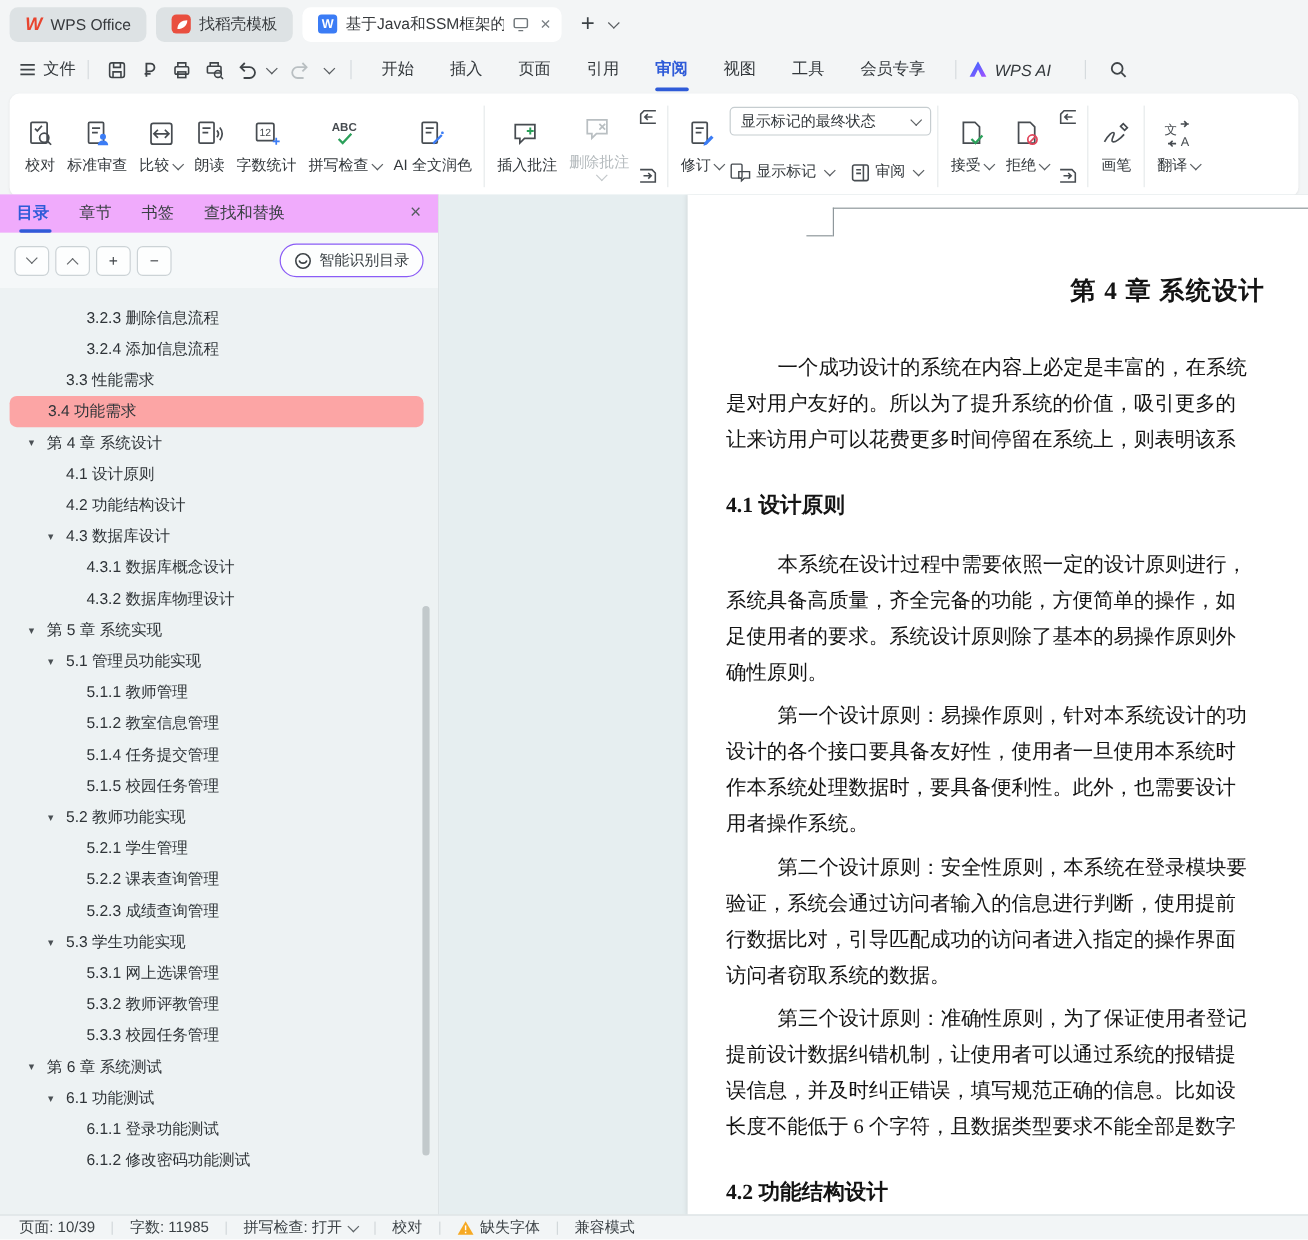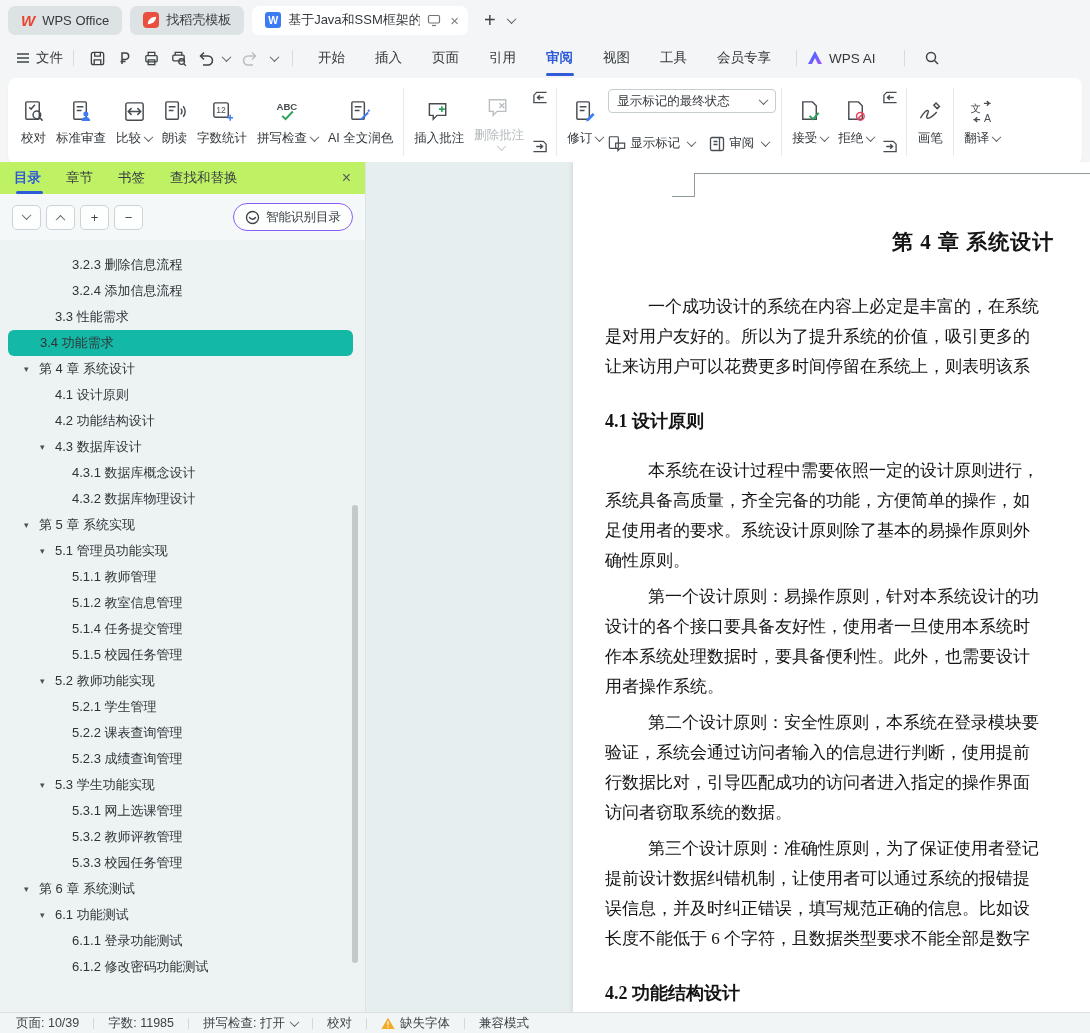--- a/index.html
+++ b/index.html
@@ -23,55 +23,55 @@
   
   .menubar{height:36px;display:flex;align-items:center;padding-left:16px;font-size:13.5px;background:#f3f5f6;}
   .file-btn{display:flex;align-items:center;gap:6px;}
   .vdiv{width:1px;height:16px;background:#d6dbde;margin:0 10px;flex:none;}
   .qicon{width:27px;height:24px;display:flex;align-items:center;justify-content:center;color:#3e4347;}
   .qicon.disabled{color:#b9bfc2;}
   .menu-item{padding:0 15px;height:36px;display:flex;align-items:center;position:relative;}
   .menu-item.active{color:#2f5bd8;font-weight:bold;}
   .menu-item.active::after{content:"";position:absolute;left:50%;transform:translateX(-50%);bottom:0;
        width:28px;height:3px;background:#2f5bd8;border-radius:2px;}
-  .wps-ai{display:flex;align-items:center;gap:6px;}
+  .wps-ai{display:flex;align-items:center;gap:6px;font-style:italic;}
   
   .ribbon{padding:2px 8px 6px;background:#f3f5f6;}
   .ribbon-panel{background:#fff;border-radius:8px;height:78px;display:flex;align-items:stretch;
        padding:5px 4px 3px 8px;box-shadow:0 1px 2px rgba(0,0,0,.05);}
   .rb{display:flex;flex-direction:column;align-items:center;justify-content:center;gap:5px;padding:2px 5px;}
   .ric{height:28px;display:flex;align-items:center;}
   .rlb{font-size:12.5px;color:#33383c;display:flex;align-items:center;white-space:nowrap;}
   .rb.disabled .rlb{color:#b4babd;flex-direction:column;}
   .rgdiv{width:1px;background:#e7eaec;margin:5px 5px;flex:none;}
   .small-nav{display:flex;flex-direction:column;justify-content:space-between;padding:7px 2px;}
   .rv-col{display:flex;flex-direction:column;justify-content:space-between;padding:6px 0 9px;}
   .dropdown{width:150px;height:22px;border:1px solid #c6cdd0;border-radius:4px;background:#fff;
        display:flex;align-items:center;justify-content:space-between;padding:0 8px;font-size:12.5px;color:#33383c;}
   .rrow{display:flex;align-items:flex-start;gap:14px;}
   .rsmall{display:flex;align-items:center;gap:4px;font-size:12.5px;color:#33383c;white-space:nowrap;}
   
   .sidebar{position:absolute;top:162px;left:0;width:365px;bottom:20px;background:#edf2f3;
        border-right:1px solid #dde3e5;display:flex;flex-direction:column;}
-  .side-tabs{height:32px;display:flex;align-items:center;padding:0 14px;font-size:13.5px;color:#3a4044;background:#bef264;flex:none;}
+  .side-tabs{height:32px;display:flex;align-items:center;padding:0 14px;font-size:13.5px;color:#3a4044;background:#f0abfc;flex:none;}
   .side-tab{margin-right:25px;position:relative;height:32px;display:flex;align-items:center;}
   .side-tab.active{color:#2f5bd8;font-weight:bold;}
   .side-tab.active::after{content:"";position:absolute;left:2px;bottom:0;width:27px;height:3px;background:#2f5bd8;border-radius:2px;}
   .side-close{margin-left:auto;color:#565c60;font-size:16px;line-height:1;}
   .side-toolbar{height:46px;display:flex;align-items:center;padding:0 12px;gap:5px;background:#f5f8f9;flex:none;}
   .sq-btn{width:27px;height:23px;border:1px solid #ccd3d6;border-radius:5px;background:#fdfefe;
        display:flex;align-items:center;justify-content:center;color:#3e4347;font-size:13px;line-height:1;}
   .smart-btn{margin-left:auto;height:26px;border:1px solid #8b5cf6;border-radius:14px;background:#fdfefe;
        display:flex;align-items:center;gap:6px;padding:0 11px;font-size:12.5px;color:#3a4044;}
   .toc{flex:1;overflow:hidden;padding-top:12px;position:relative;}
   .toc-item{height:26px;display:flex;align-items:center;font-size:13px;color:#2f3438;margin:0 12px 0 8px;border-radius:6px;}
   .toc-item.lvl1{padding-left:16px;}
   .toc-item.lvl2{padding-left:32px;}
   .toc-item.lvl3{padding-left:64px;}
-  .toc-item.selected{background:#14b8a6;padding-left:17px;}
+  .toc-item.selected{background:#fca5a5;padding-left:17px;}
   .tri{width:15px;font-size:9px;color:#4a5054;flex:none;}
   .tri.hide{visibility:hidden;}
   .toc-label{white-space:nowrap;overflow:hidden;}
   .toc-sb{position:absolute;right:7px;top:343px;width:6px;height:458px;background:#c2c9cb;border-radius:3px;}
   
   .canvas{position:absolute;top:162px;left:366px;right:0;bottom:20px;background:#e6eef0;overflow:hidden;}
   .page{position:absolute;left:207px;top:0;width:800px;height:100%;background:#fff;box-shadow:0 0 5px rgba(0,0,0,.14);}
   .corner-h{position:absolute;top:11px;left:121px;right:0;border-top:1px solid #8f989c;}
   .corner-v{position:absolute;top:11px;left:121px;height:24px;border-left:1px solid #8f989c;}
   .corner-s{position:absolute;top:34px;left:99px;width:22px;border-top:1px solid #8f989c;}

